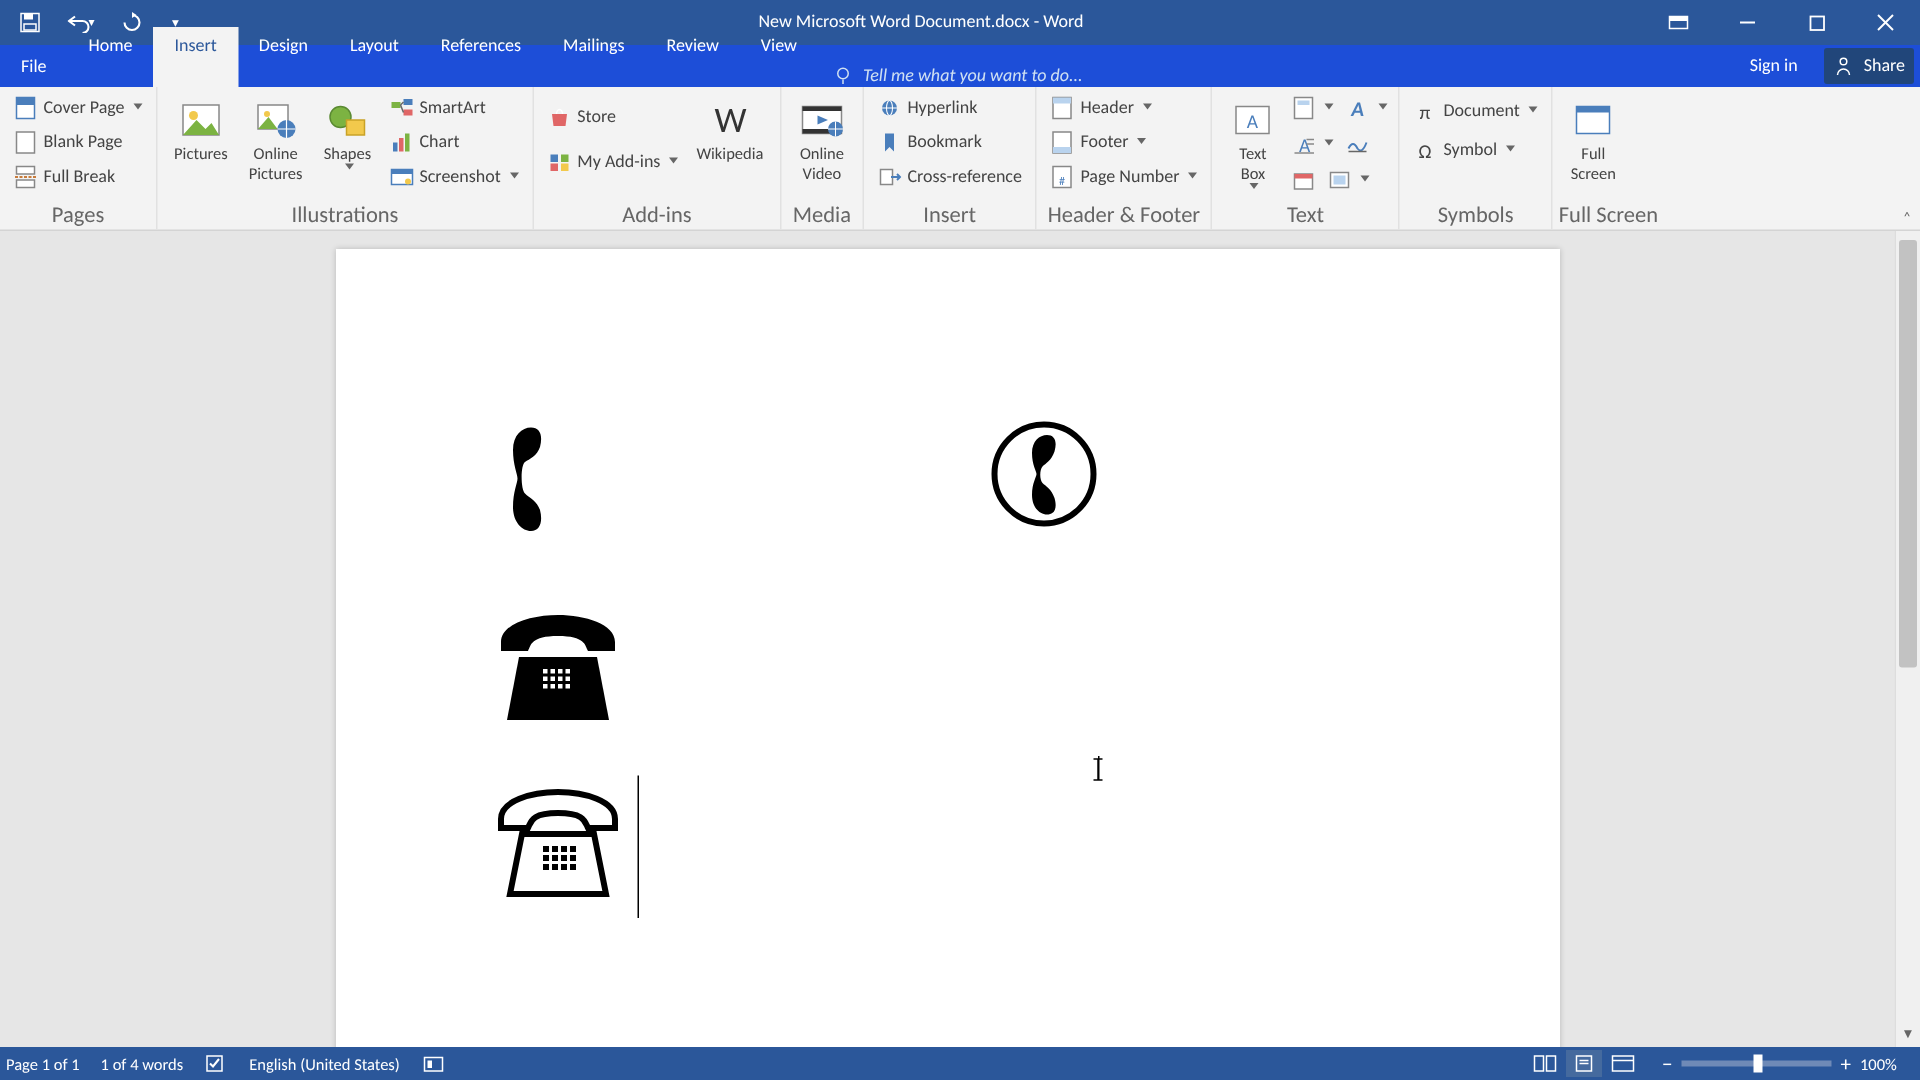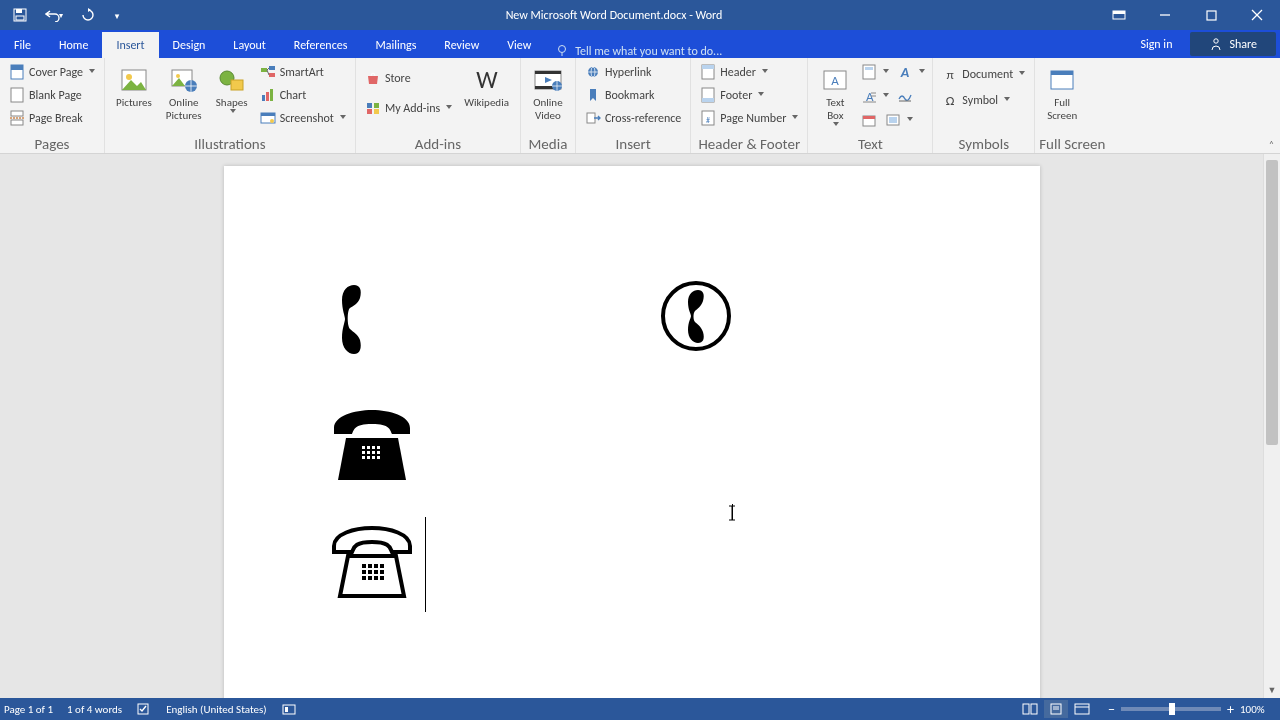--- a/index.html
+++ b/index.html
@@ -8,28 +8,28 @@
 
 .titlebar { height:30px; background:#2b579a; display:flex; align-items:center; color:#fff; font-size:12px; }
 .qat { display:flex; align-items:center; gap:6px; padding:0 6px; }
 .qat .qbtn { width:28px; height:26px; display:flex; align-items:center; justify-content:center; cursor:pointer; }
 .title-text { flex:1; text-align:center; }
 .win-controls { display:flex; }
 .win-controls .wc { width:46px; height:30px; display:flex; align-items:center; justify-content:center; cursor:pointer; }
 
 
 .tabstrip { height:28px; background:#1d4ed8; display:flex; align-items:flex-end; color:#fff; font-size:12px; }
-.tab { padding:6px 14px 6px; cursor:pointer; }
+.tab { padding:6px 14px 20px; cursor:pointer; }
 .tab.file { padding:6px 14px; }
 .tab.active { background:#f3f3f3; color:#2b579a;margin-top:15px; }
 .tellme { display:flex; align-items:center; gap:6px; padding:0 10px; color:#cfe0f2; font-size:12px; }
-.tellme-input { color:#cfe0f2; }
+.tellme-input { color:#cfe0f2;font-style:italic; }
 .signin-area { margin-left:auto; display:flex; align-items:center; }
 .signin { padding:0 14px; font-size:12px; height:28px; display:flex; align-items:center; cursor:pointer;}
-.share { background:#21467a; height:24px; margin:2px 4px; padding:0 19px; display:flex; gap:6px; align-items:center; border-radius:2px; cursor:pointer; }
+.share { background:#21467a; height:24px; margin:2px 4px; padding:0 6px; display:flex; gap:6px; align-items:center; border-radius:2px; cursor:pointer; }
 
 
 .ribbon { height:96px; background:#f3f3f3; border-bottom:1px solid #d4d4d4; display:flex; position:relative; }
 .group { border-right:1px solid #e1e1e1; display:flex; flex-direction:column; padding:3px 4px 0; }
 .group-body { flex:1; display:flex; align-items:flex-start; }
 .group-label { text-align:center; font-size:15px; color:#666; height:16px; line-height:14px; }
 .btn { display:flex; align-items:center; gap:4px; padding:2px 4px; font-size:12px; color:#444; cursor:pointer; border:1px solid transparent; }
 .vbtn { display:flex; flex-direction:column; align-items:center; justify-content:flex-start; padding:2px 6px; cursor:pointer; font-size:11px; text-align:center; color:#444; border:1px solid transparent; min-width:40px; }
 .vbtn .ico { width:32px; height:32px; display:flex; align-items:center; justify-content:center; }
 .stack { display:flex; flex-direction:column; gap:1px; }
@@ -170,21 +170,21 @@
             <span>Blank Page</span>
           </div>
       <div class="btn">
             <span class="ico16">
               <svg width="14" height="16" viewBox="0 0 14 16">
                 <rect x="1" y="1" width="12" height="5" fill="#fff" stroke="#888"></rect>
                 <rect x="1" y="10" width="12" height="5" fill="#fff" stroke="#888"></rect>
                 <line x1="0" y1="8" x2="14" y2="8" stroke="#b50" stroke-dasharray="2 1"></line>
               </svg>
             </span>
-            <span>Page Break</span>
+            <span>Full Break</span>
           </div>
     </div>
       </div>
     <div class="group-label">Pages</div>
   </div>
 
 
   <div class="group">
     <div class="group-body">
       <div class="vbtn">

